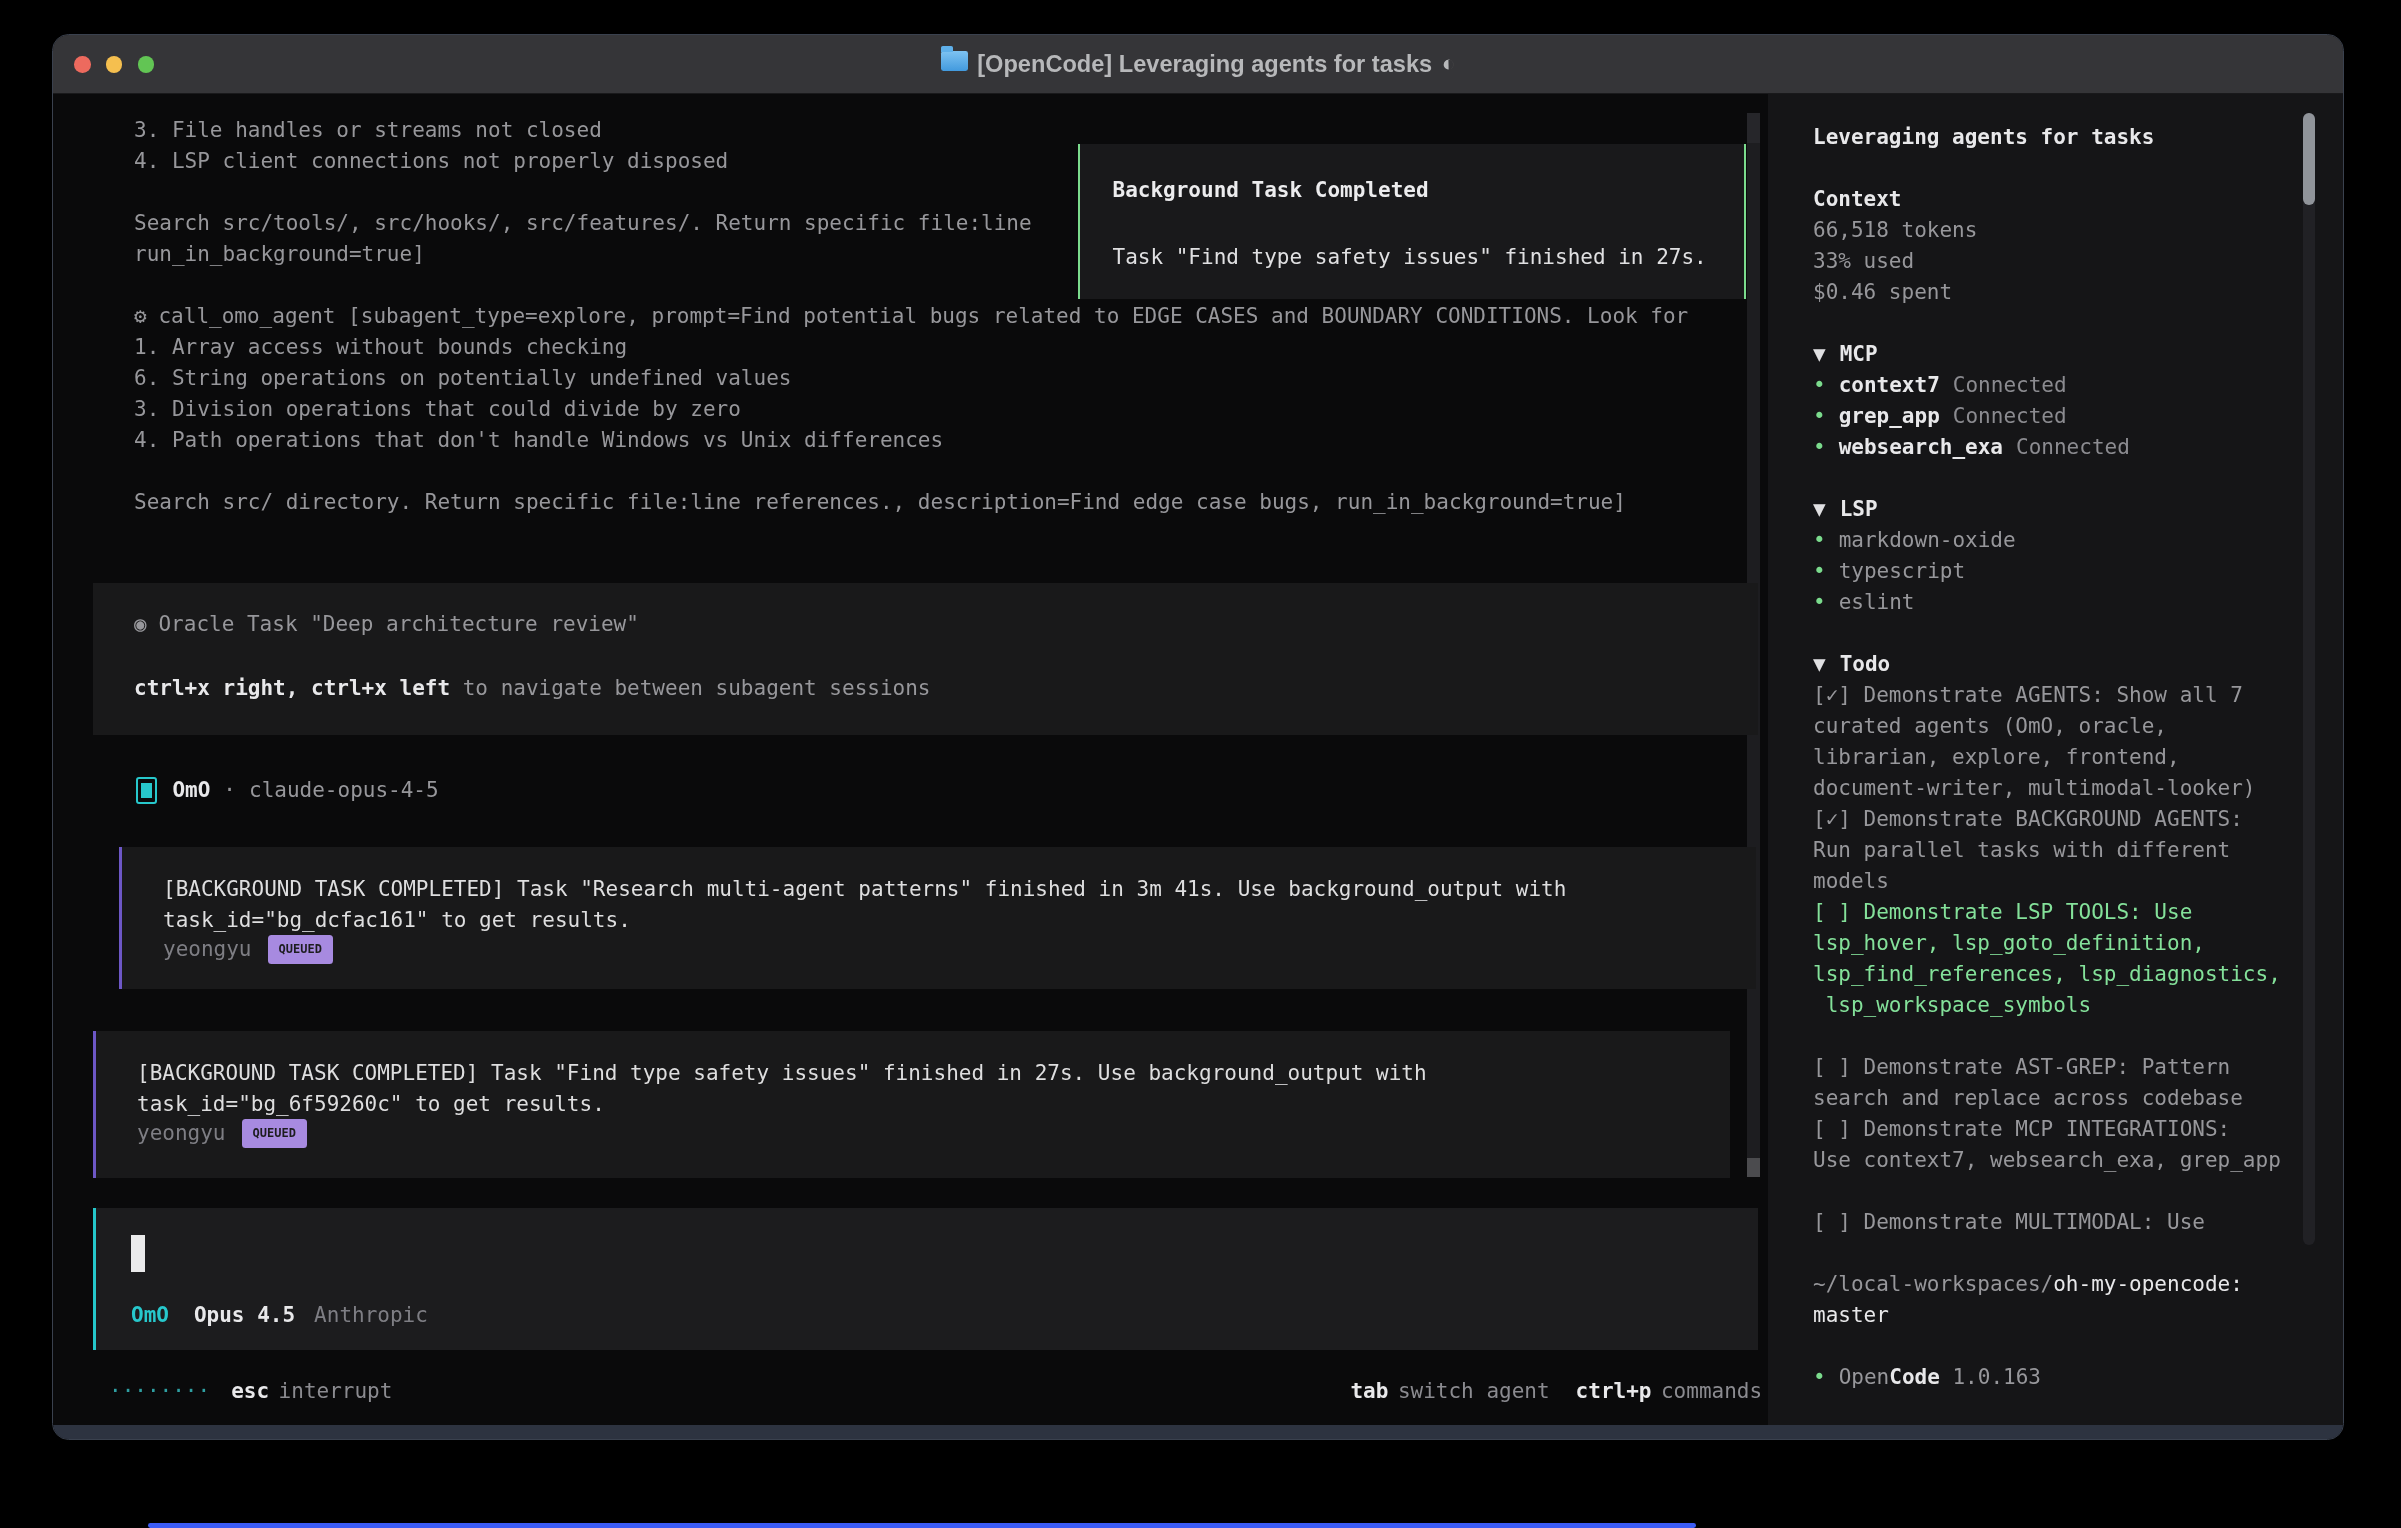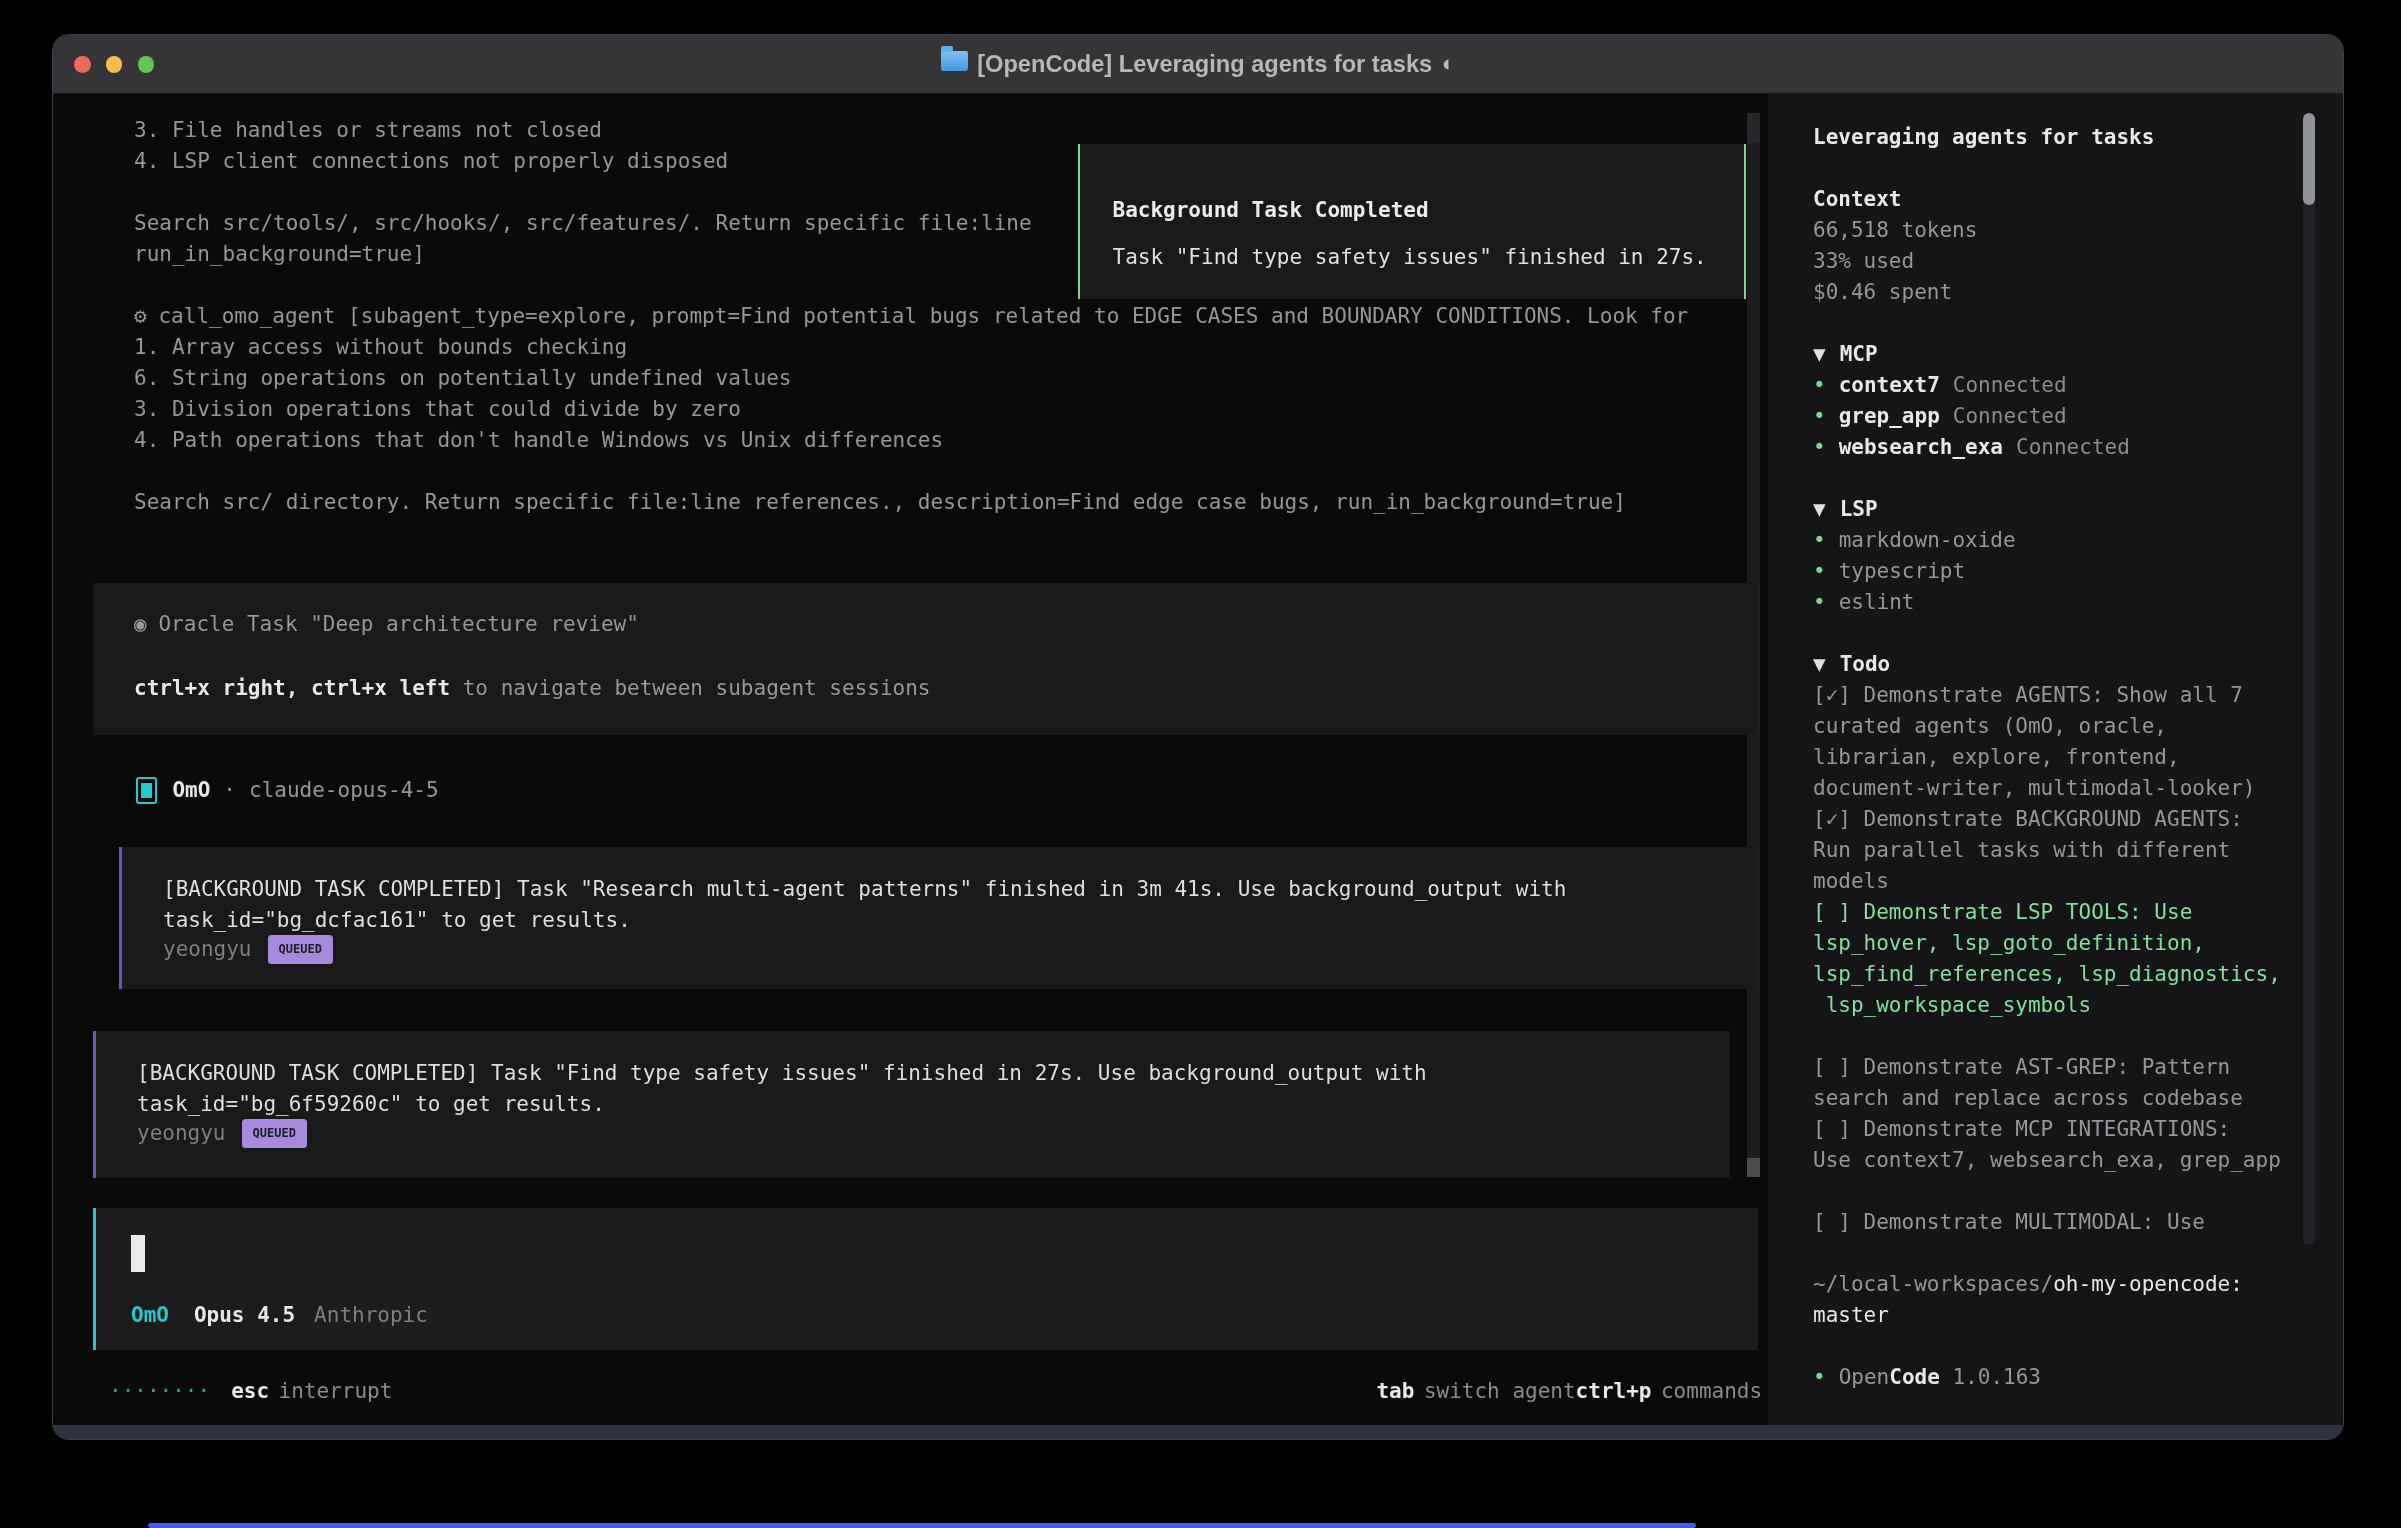--- a/index.html
+++ b/index.html
@@ -37,21 +37,21 @@
   .green { color:#84e19a; }
   .cyan { color:#27c8cc; }
 
   .main-text { position:absolute; left:81px; top:21px; color:#97979b; }
   .gear-icon { margin-right:11.8px; color:#97979b; }
 
   .notification {
     position:absolute; left:1025px; top:50px; width:668px; height:155px;
     background:#19191b; border-left:2.4px solid #7bdb8d; border-right:2.4px solid #7bdb8d;
   }
-  .notification .ntitle { position:absolute; left:32.5px; top:31px; color:#ececee; font-weight:bold;margin-top:20px; }
+  .notification .ntitle { position:absolute; left:32.5px; top:31px; color:#ececee; font-weight:bold; }
   .notification .nbody { position:absolute; left:32.5px; top:98px; color:#e0e0e2; }
 
   .oracle-box { position:absolute; left:40px; top:489px; width:1665px; height:152px; background:#19191a; }
   .oracle-box .oline1 { position:absolute; left:41px; top:26px; color:#97979b; }
   .oracle-box .oline2 { position:absolute; left:41px; top:90px; color:#97979b; }
   .oracle-icon { margin-right:11.8px; }
 
   .agent-header { position:absolute; left:83px; top:680px; height:33px; display:flex; align-items:center; }
   .omo-icon { width:21px; height:27px; border:2.4px solid #27c8cc; border-radius:3px; background:#0a0a0b; position:relative; margin-right:15.4px; }
   .omo-icon::after { content:""; position:absolute; left:3px; right:3px; top:4.1px; bottom:4.1px; background:#27c8cc; }
@@ -67,21 +67,21 @@
   .input-meta { position:absolute; left:35px; top:92px; display:flex; }
   .input-meta .m-model { margin-left:25px; }
   .input-meta .m-provider { margin-left:19px; }
 
   .statusbar { position:absolute; left:0; top:1282px; width:1715px; height:31px; }
   .status-left { position:absolute; left:56px; top:0; display:flex; align-items:center; }
   .status-right { position:absolute; right:5.9px; top:0; display:flex; align-items:center; }
   .spinner { color:#2f9fa2; margin-right:21px; }
   .kbd { color:#e9e9eb; font-weight:bold; }
   .klabel { color:#8b8b90; margin-left:9.5px; }
-  .kgroup { }
+  .kgroup { margin-left:26px; }
 
   .scroll-track { position:absolute; left:1694px; top:19px; width:13px; height:1064px; background:#1d1d20; }
   .scroll-topseg { position:absolute; left:1694px; top:19px; width:13px; height:29.5px; background:#26262a; }
   .scroll-thumb { position:absolute; left:1694px; top:1064px; width:13px; height:19px; background:#4b4b4e; }
 
   .side-rows { position:absolute; left:45px; top:28px; }
   .side-scroll-track { position:absolute; left:535px; top:19px; width:11.8px; height:1132px; background:#212125; border-radius:5.9px; }
   .side-scroll-thumb { position:absolute; left:535px; top:19px; width:11.8px; height:92px; background:#90949a; border-radius:5.9px; }
   .tri { color:#e0e0e2; margin-right:14px; }
   .bullet-green { color:#7bdb8d; margin-right:13px; }

